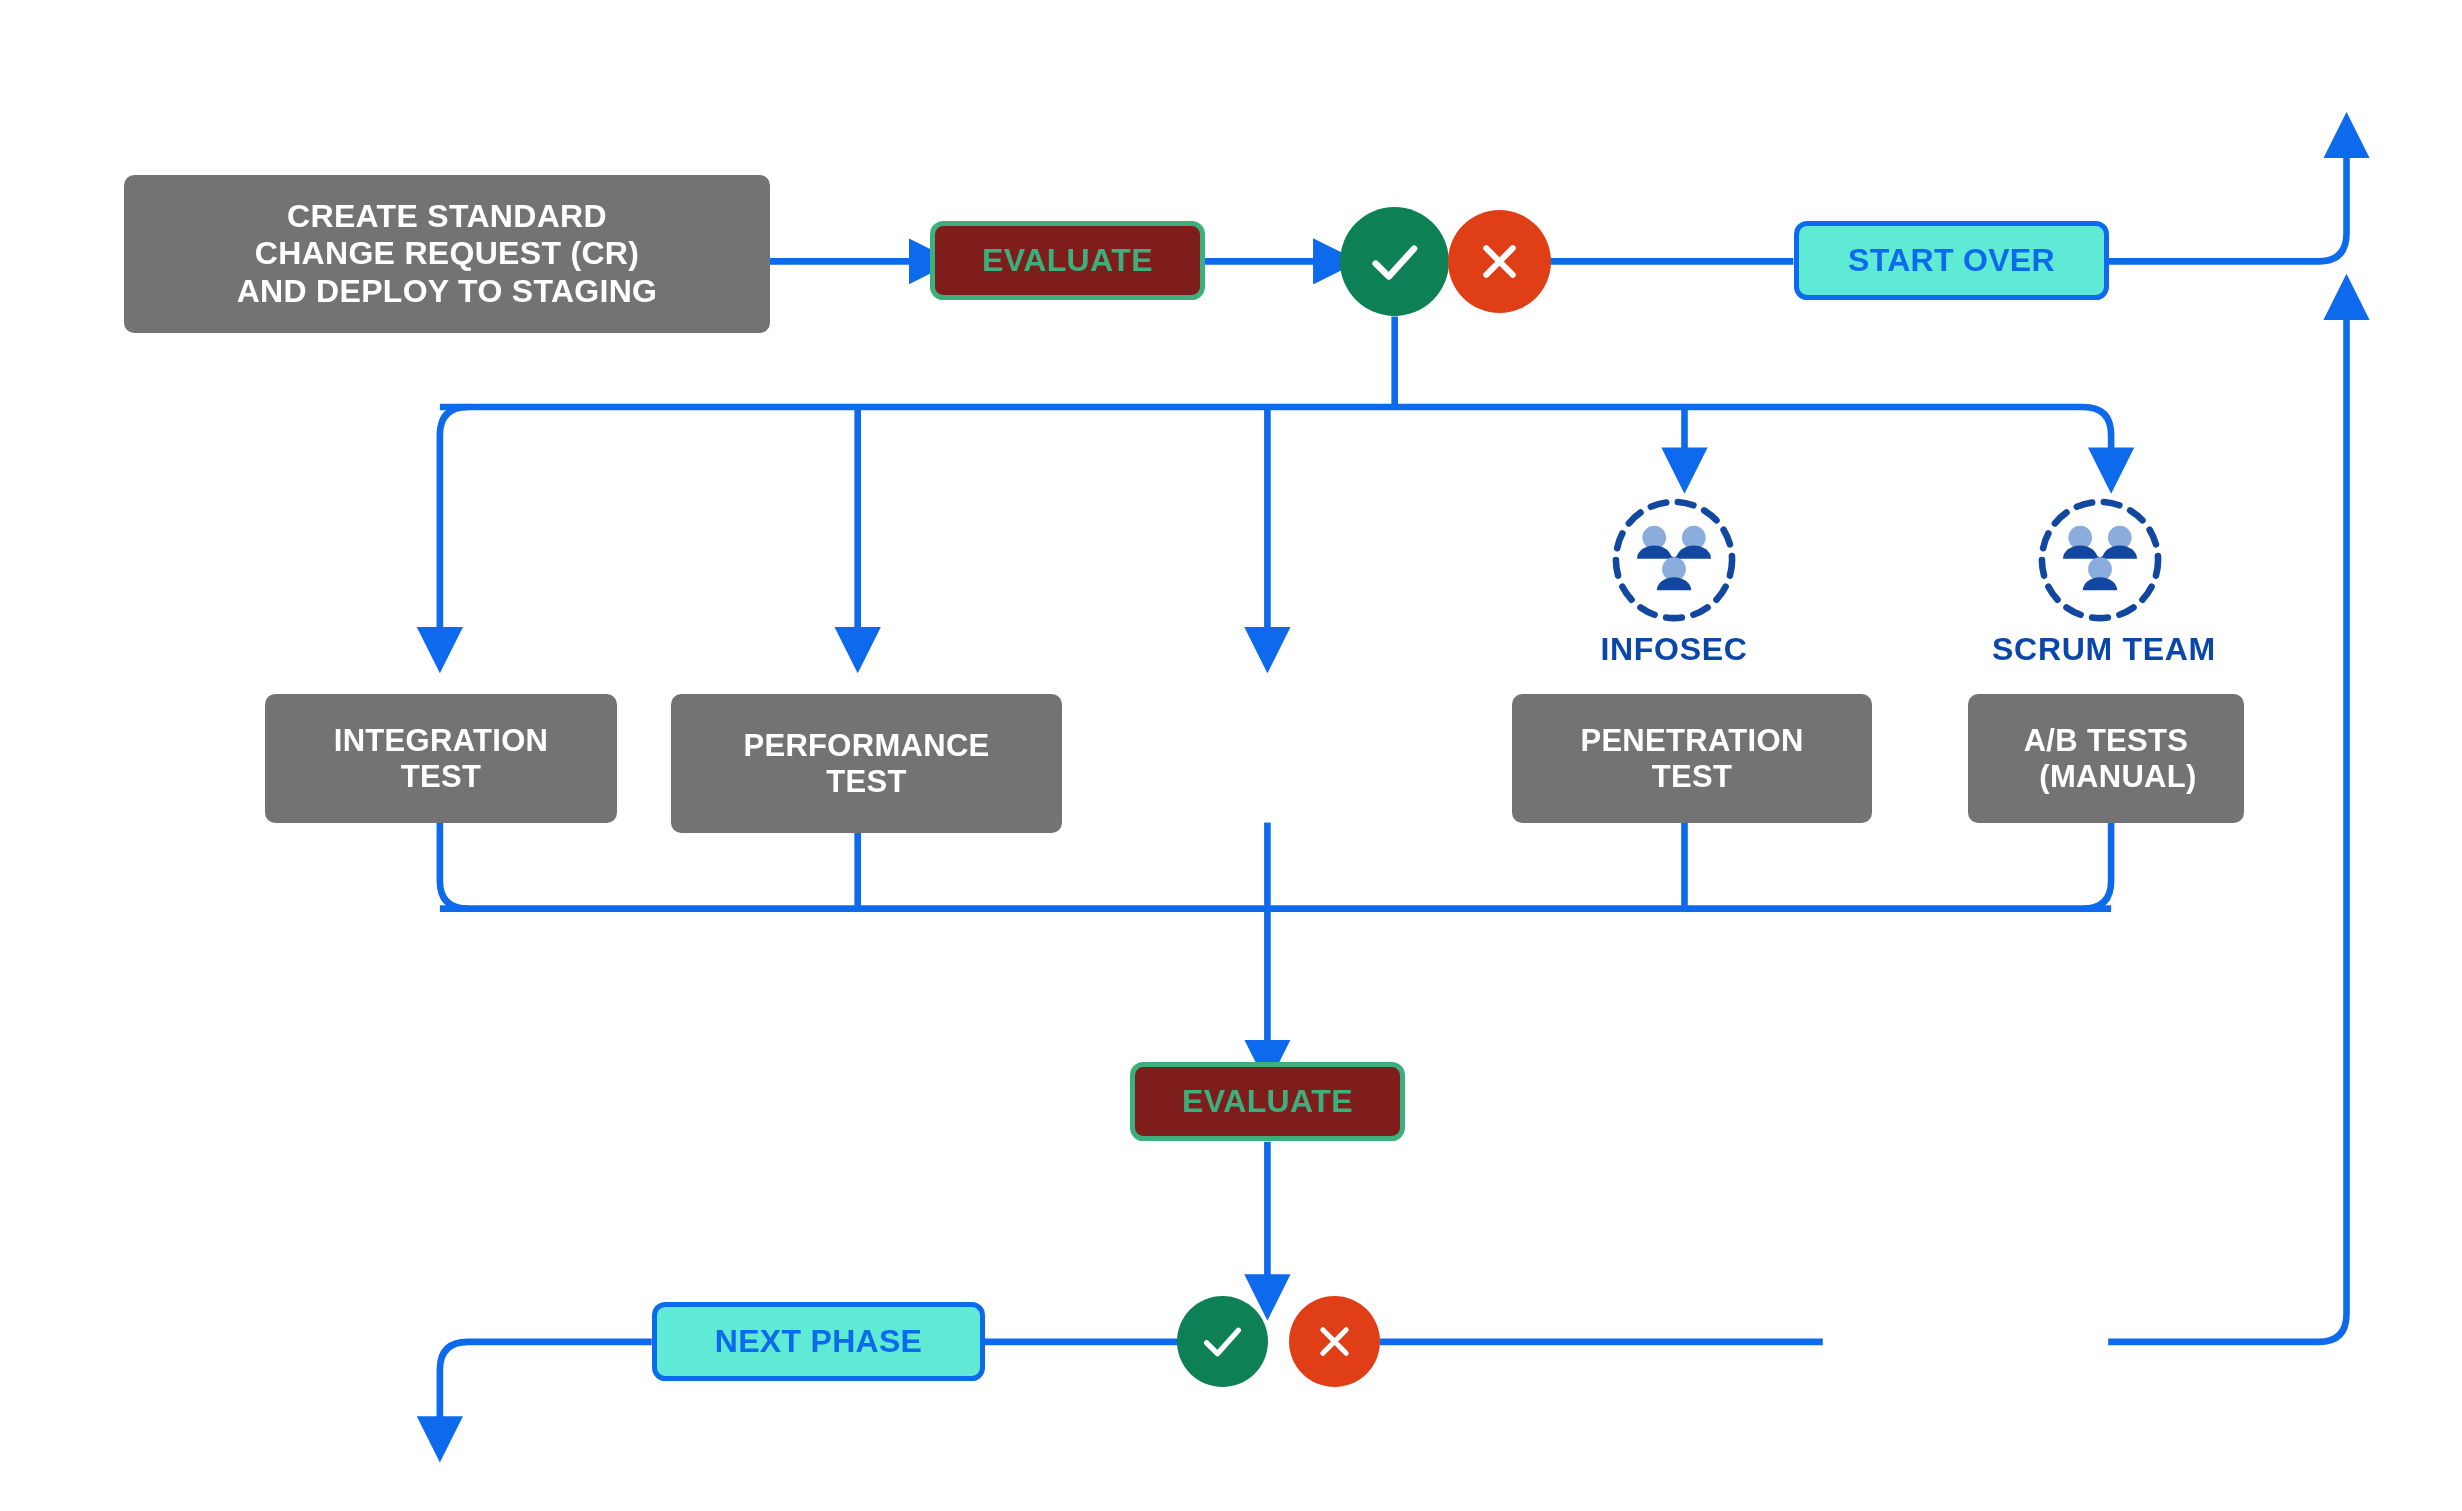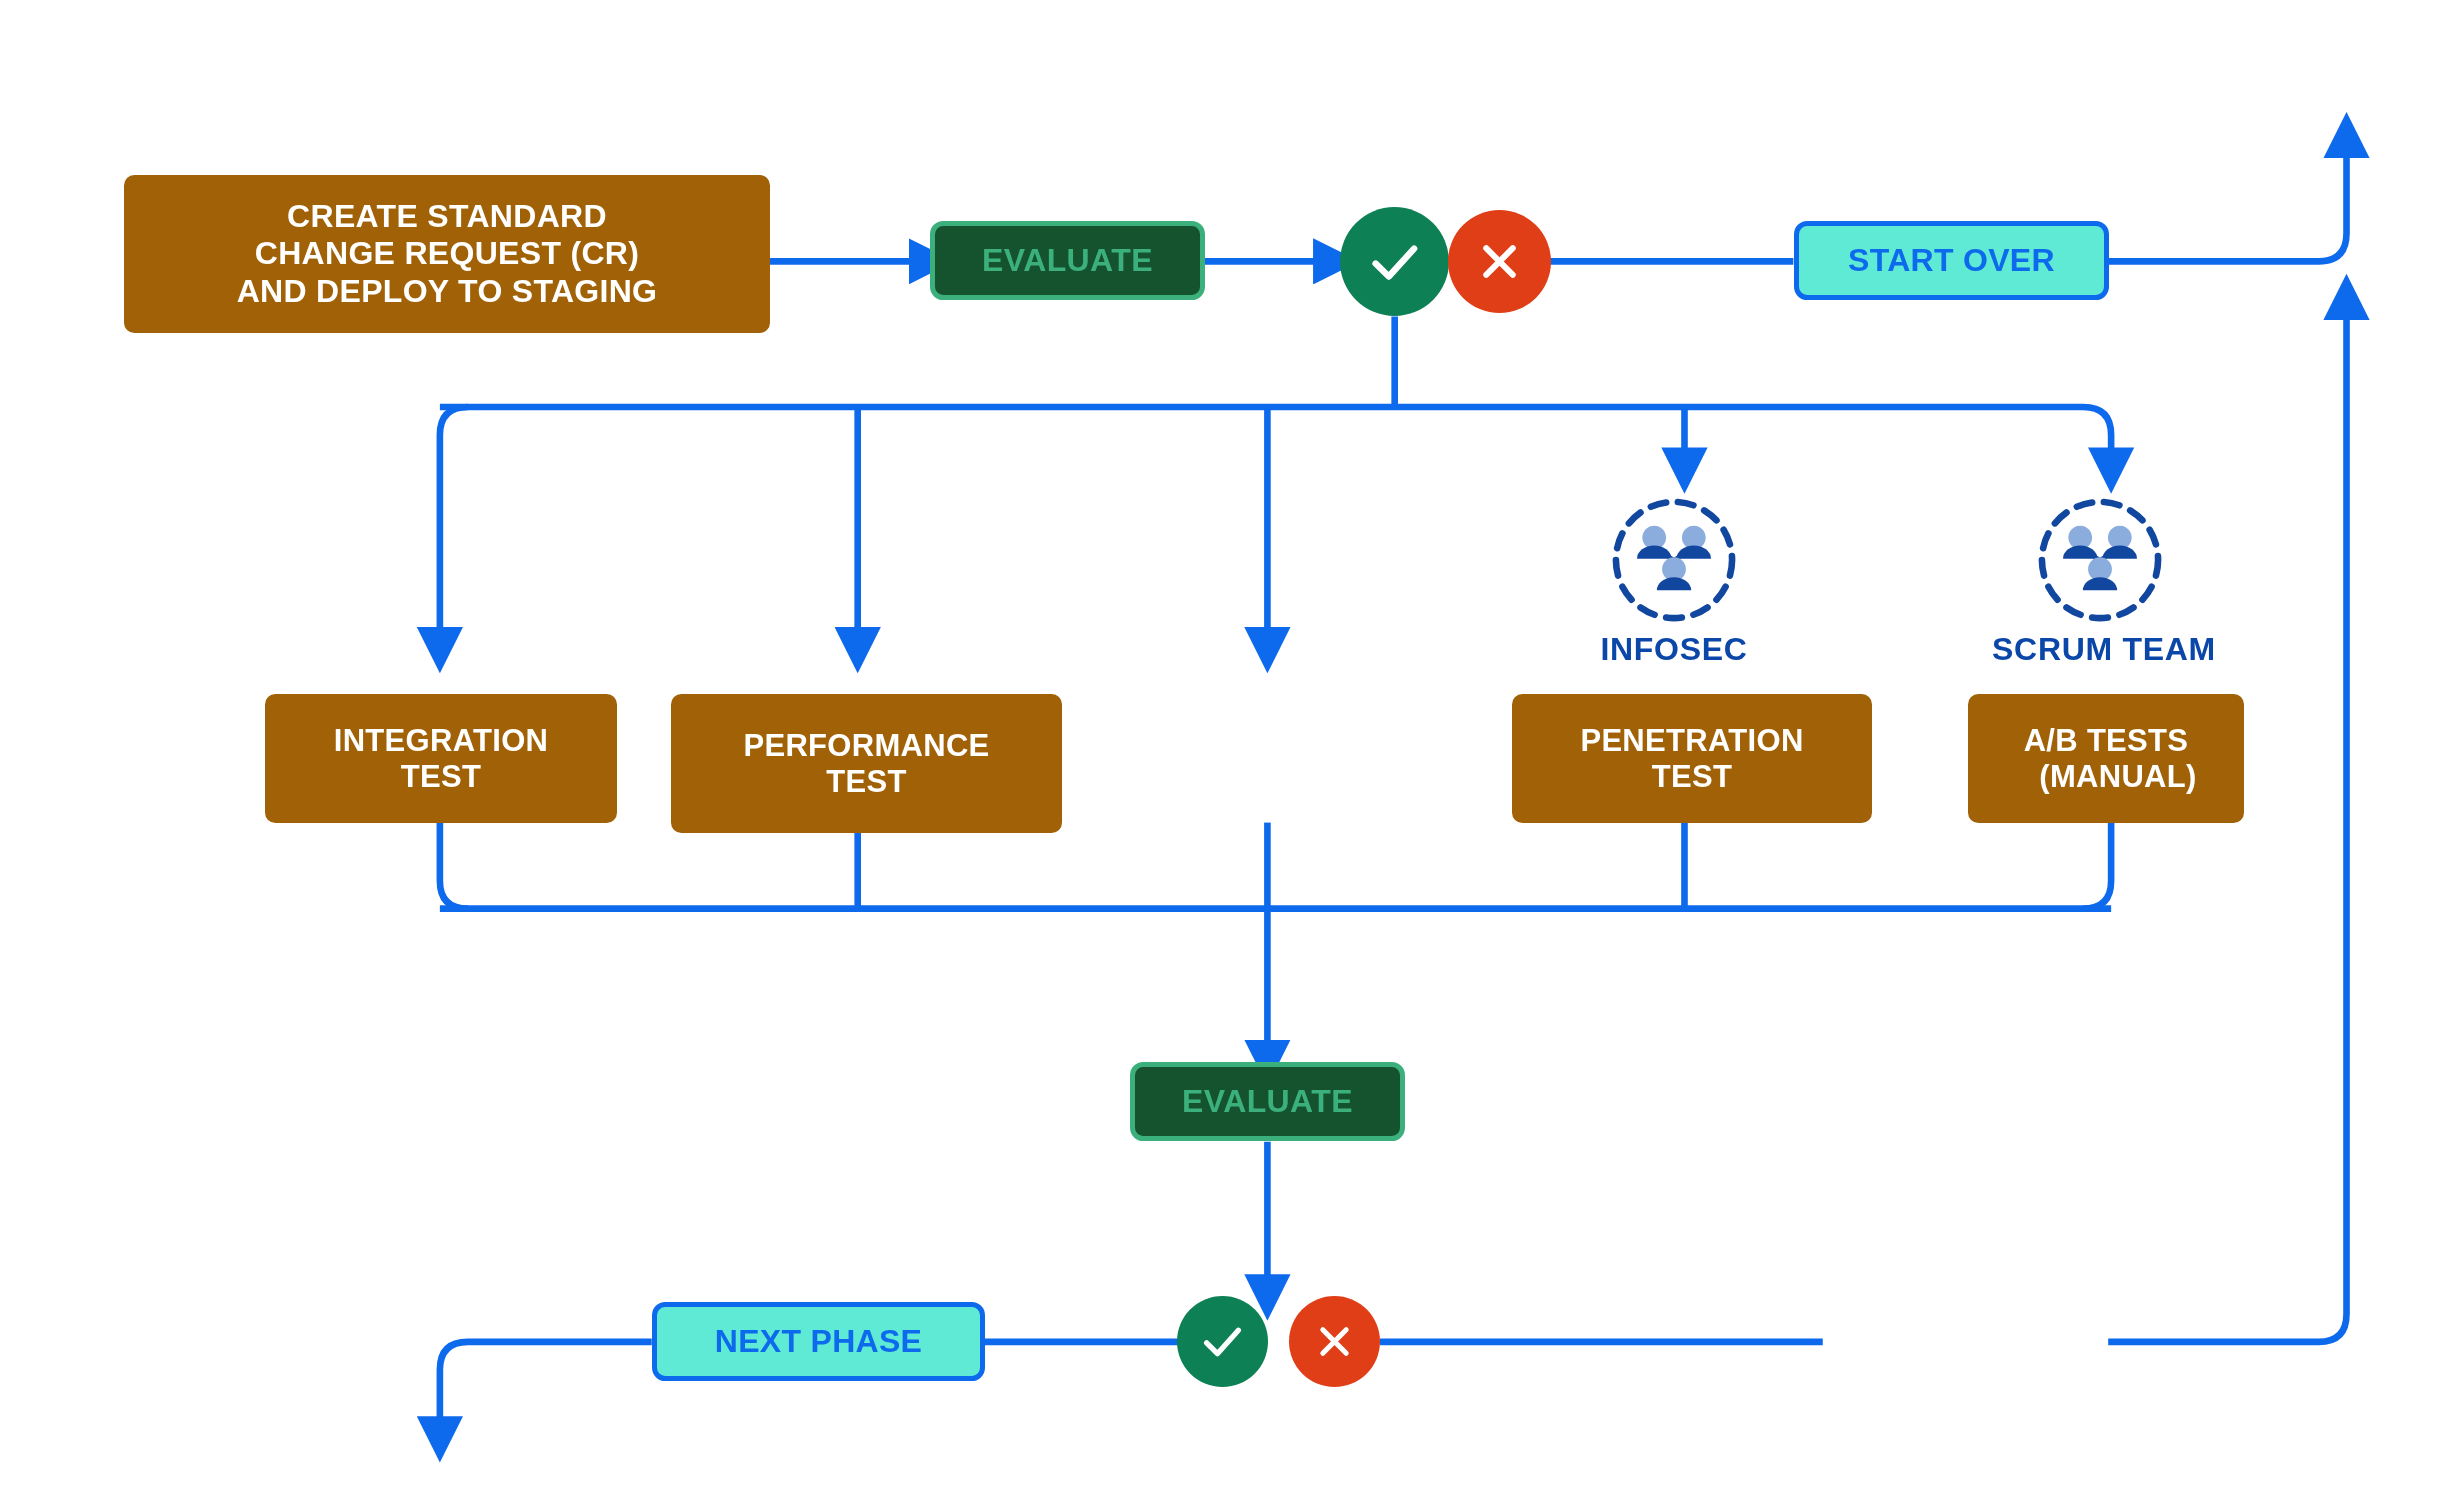--- a/index.html
+++ b/index.html
@@ -4,30 +4,30 @@
 <title>Change Management Flowchart</title>
 <style>
   html,body{margin:0;padding:0;background:#ffffff;}
   body{font-family:"Liberation Sans",sans-serif;}
   #stage{position:relative;width:2462px;height:1512px;background:#ffffff;overflow:hidden;}
   #wires{position:absolute;left:0;top:0;width:2462px;height:1512px;}
 
   .node{position:absolute;box-sizing:border-box;display:flex;align-items:center;justify-content:center;text-align:center;}
 
   .solid-box{
-    background:#a16207;color:#ffffff;border-radius:10.3px;
+    background:#737373;color:#ffffff;border-radius:10.3px;
     font-weight:700;letter-spacing:0.3px;line-height:1.16;
     text-transform:uppercase;
   }
   .outline-blue{
     background:#5eead4;color:#0e6aec;border:5.1px solid #0e6aec;border-radius:13.2px;
     font-weight:700;letter-spacing:0.3px;line-height:1.1;text-transform:uppercase;
   }
   .outline-green{
-    background:#14532d;color:#3bb07c;border:5.1px solid #3bb07c;border-radius:13.2px;
+    background:#7f1d1d;color:#3bb07c;border:5.1px solid #3bb07c;border-radius:13.2px;
     font-weight:700;letter-spacing:0.4px;line-height:1.1;text-transform:uppercase;
   }
   .role-label{
     color:#0a47a9;font-weight:700;letter-spacing:0.7px;text-transform:uppercase;
     white-space:nowrap;
   }
 
   .decision{position:absolute;border-radius:50%;display:flex;align-items:center;justify-content:center;}
   .decision.ok{background:#0d8055;}
   .decision.no{background:#e03e17;}

